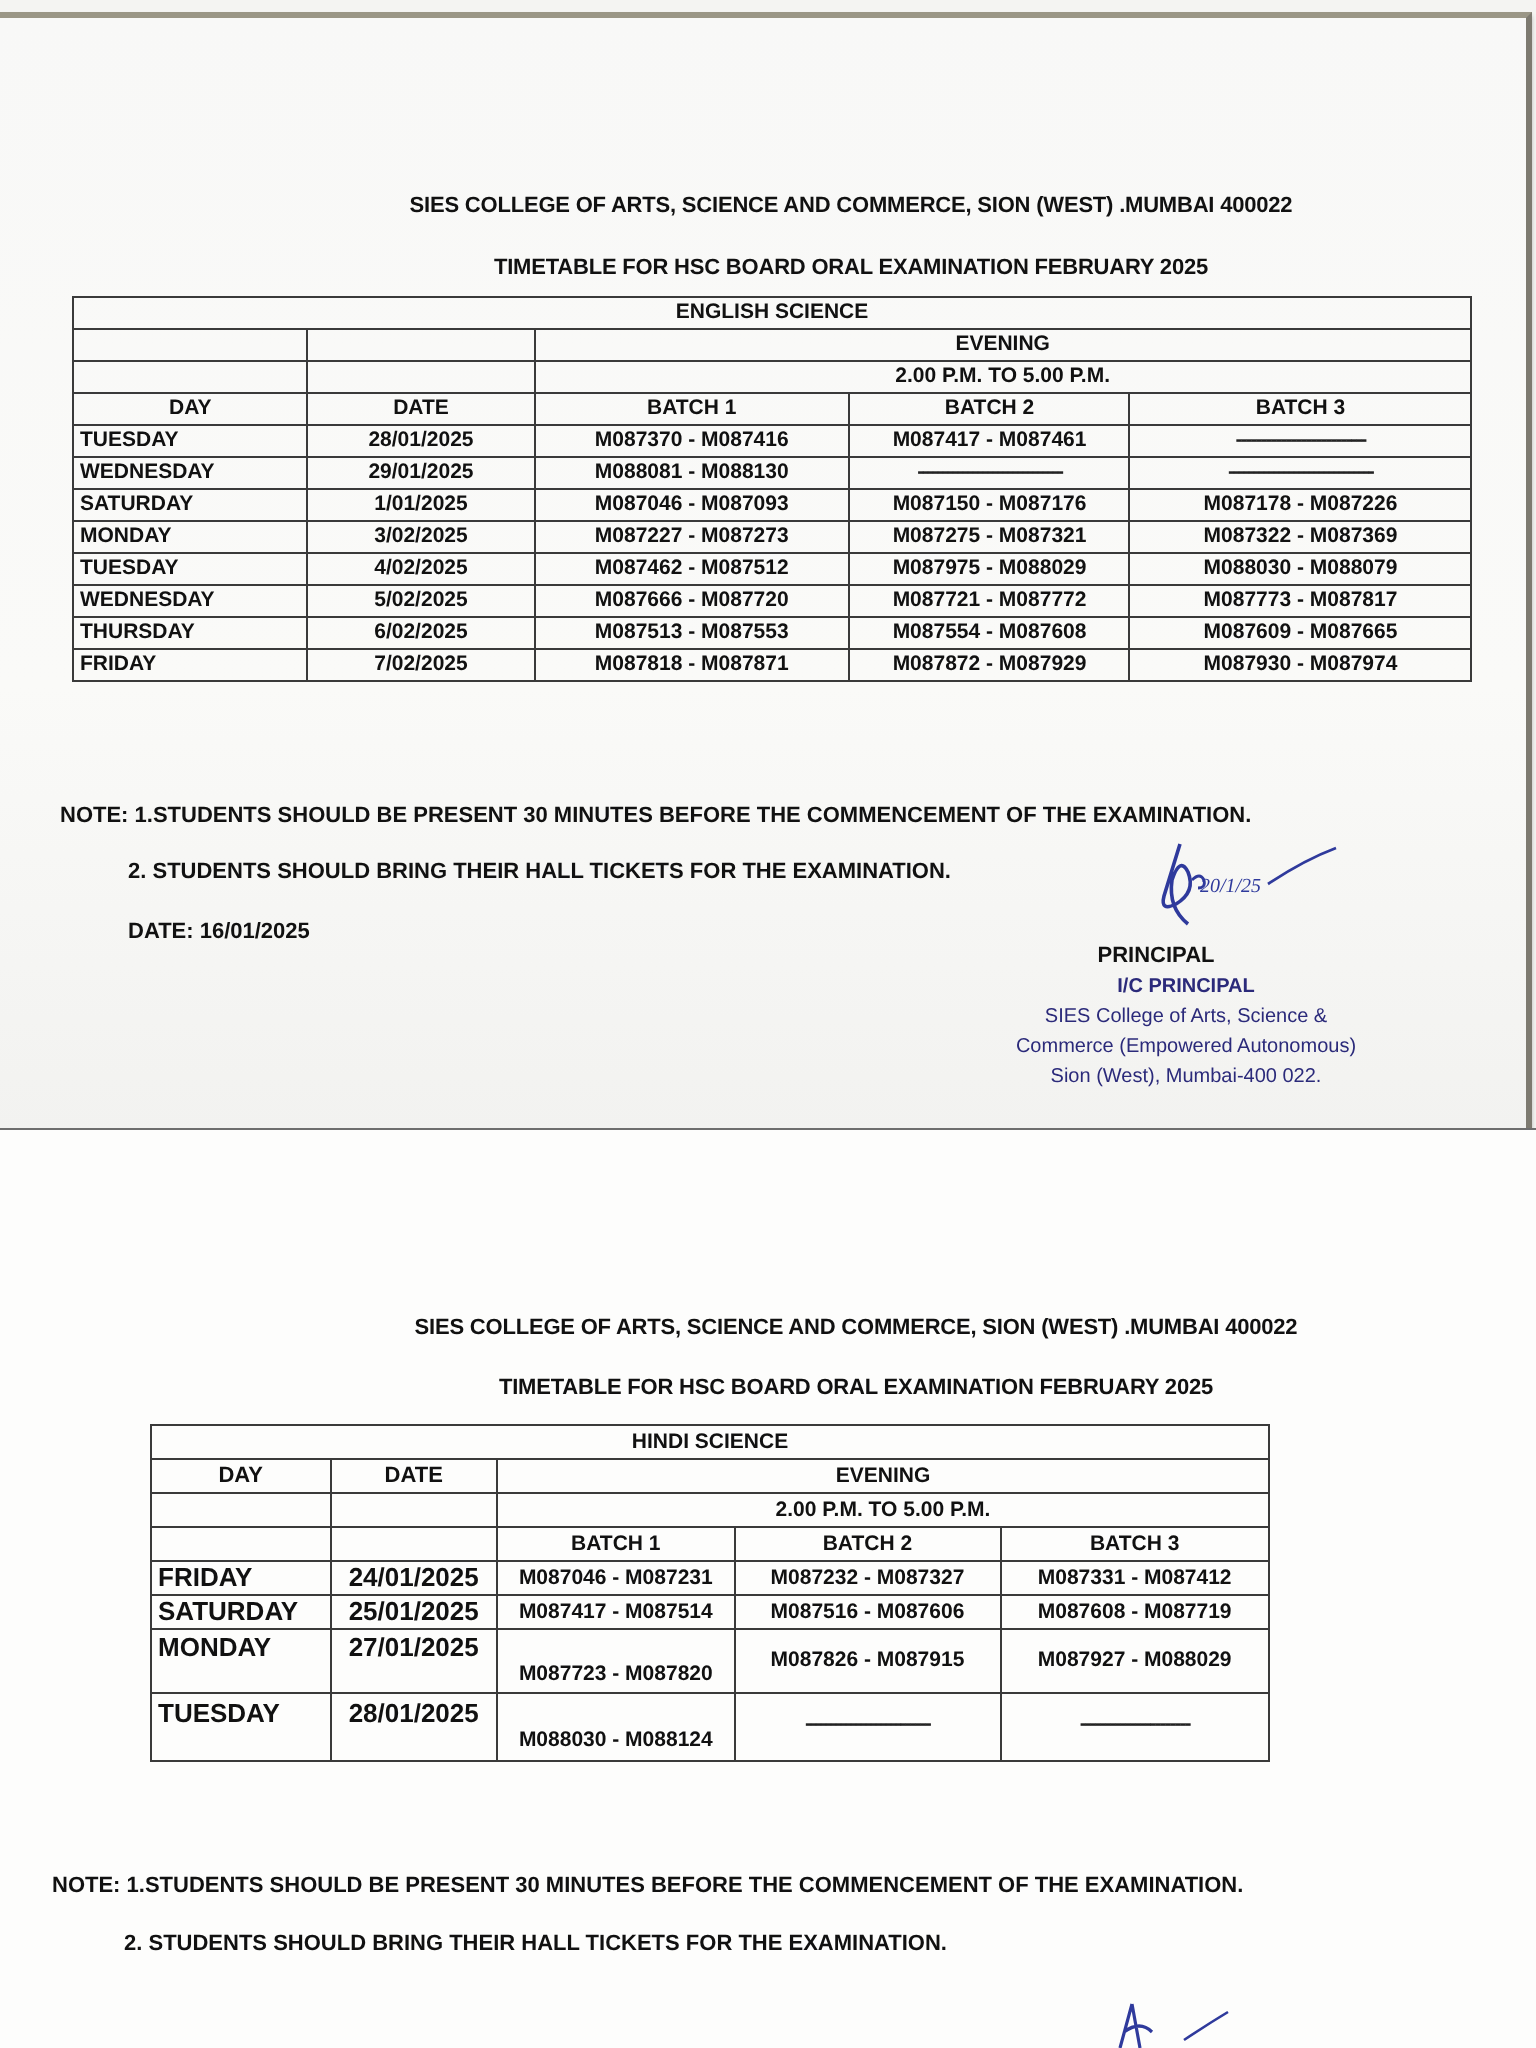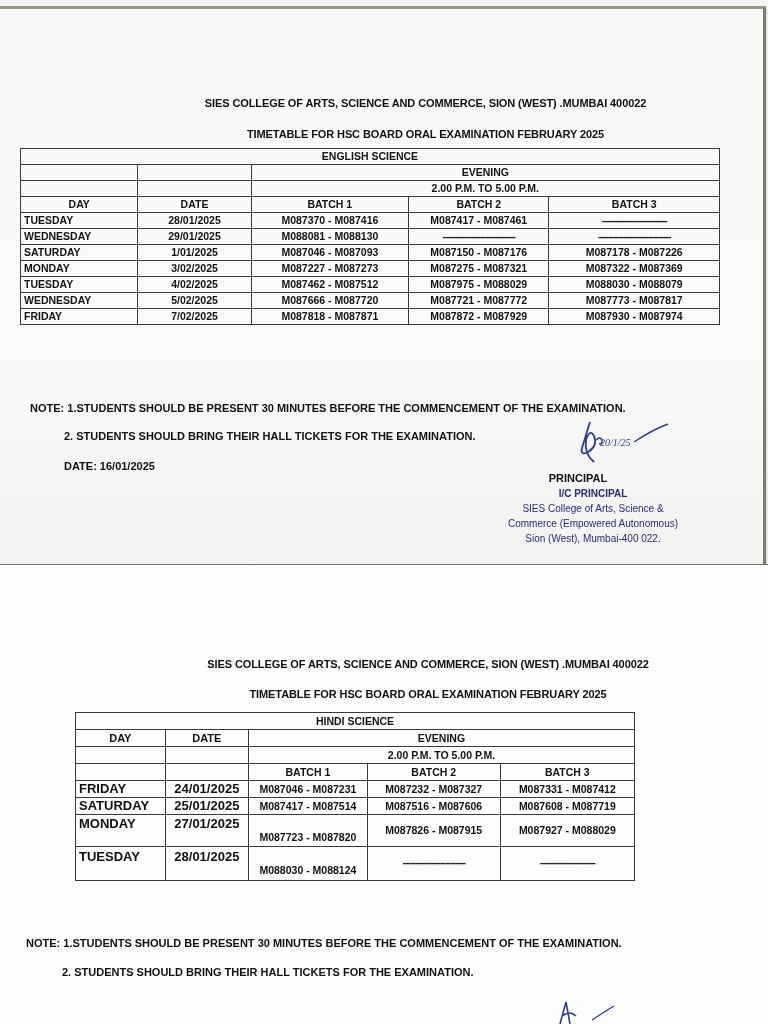--- a/index.html
+++ b/index.html
@@ -31,21 +31,21 @@
   table.tt {
     position: absolute; border-collapse: collapse; font-weight: bold; font-size: 10.5px;
   }
   table.tt td {
     border: 1px solid #3a3a3a; padding: 0 3px; height: 15px; line-height: 15px;
     white-space: nowrap; text-align: center;
   }
   table.tt td.left { text-align: left; }
   table.tt td.title { text-align: center; }
   .dash { letter-spacing: -1px; color: #222; }
-  #t1 { left: 20px; top: 148px; width: 700px; }
+  #t1 { left: 36px; top: 148px; width: 700px; }
   #t1 col.c1 { width: 117px; } #t1 col.c2 { width: 113px; }
   #t1 col.c3 { width: 157px; } #t1 col.c4 { width: 140px; } #t1 col.c5 { width: 170px; }
   #t1 td.hdr-blank { height: 14px; }
   #t1 td { font-size: 10.5px; }
 
   #t2 { left: 75px; top: 712px; width: 560px; }
   #t2 col.c1 { width: 95px; } #t2 col.c2 { width: 88px; }
   #t2 col.c3 { width: 125px; } #t2 col.c4 { width: 145px; } #t2 col.c5 { width: 147px; }
   #t2 td { font-size: 10.5px; height: 16px; line-height: 16px; }
   #t2 td.day, #t2 td.date { font-size: 13px; text-align: left; }
@@ -138,20 +138,27 @@
     <td>M088030 - M088079</td>
   </tr>
   <tr>
     <td class="left">WEDNESDAY</td>
     <td>5/02/2025</td>
     <td>M087666 - M087720</td>
     <td>M087721 - M087772</td>
     <td>M087773 - M087817</td>
   </tr>
   <tr>
+    <td class="left">THURSDAY</td>
+    <td>6/02/2025</td>
+    <td>M087513 - M087553</td>
+    <td>M087554 - M087608</td>
+    <td>M087609 - M087665</td>
+  </tr>
+  <tr>
     <td class="left">FRIDAY</td>
     <td>7/02/2025</td>
     <td>M087818 - M087871</td>
     <td>M087872 - M087929</td>
     <td>M087930 - M087974</td>
   </tr>
 </tbody>
   </table>
 
 <div class="note" style="left:30px; top:402px;">NOTE: 1.STUDENTS SHOULD BE PRESENT 30 MINUTES BEFORE THE COMMENCEMENT OF THE EXAMINATION.</div>

